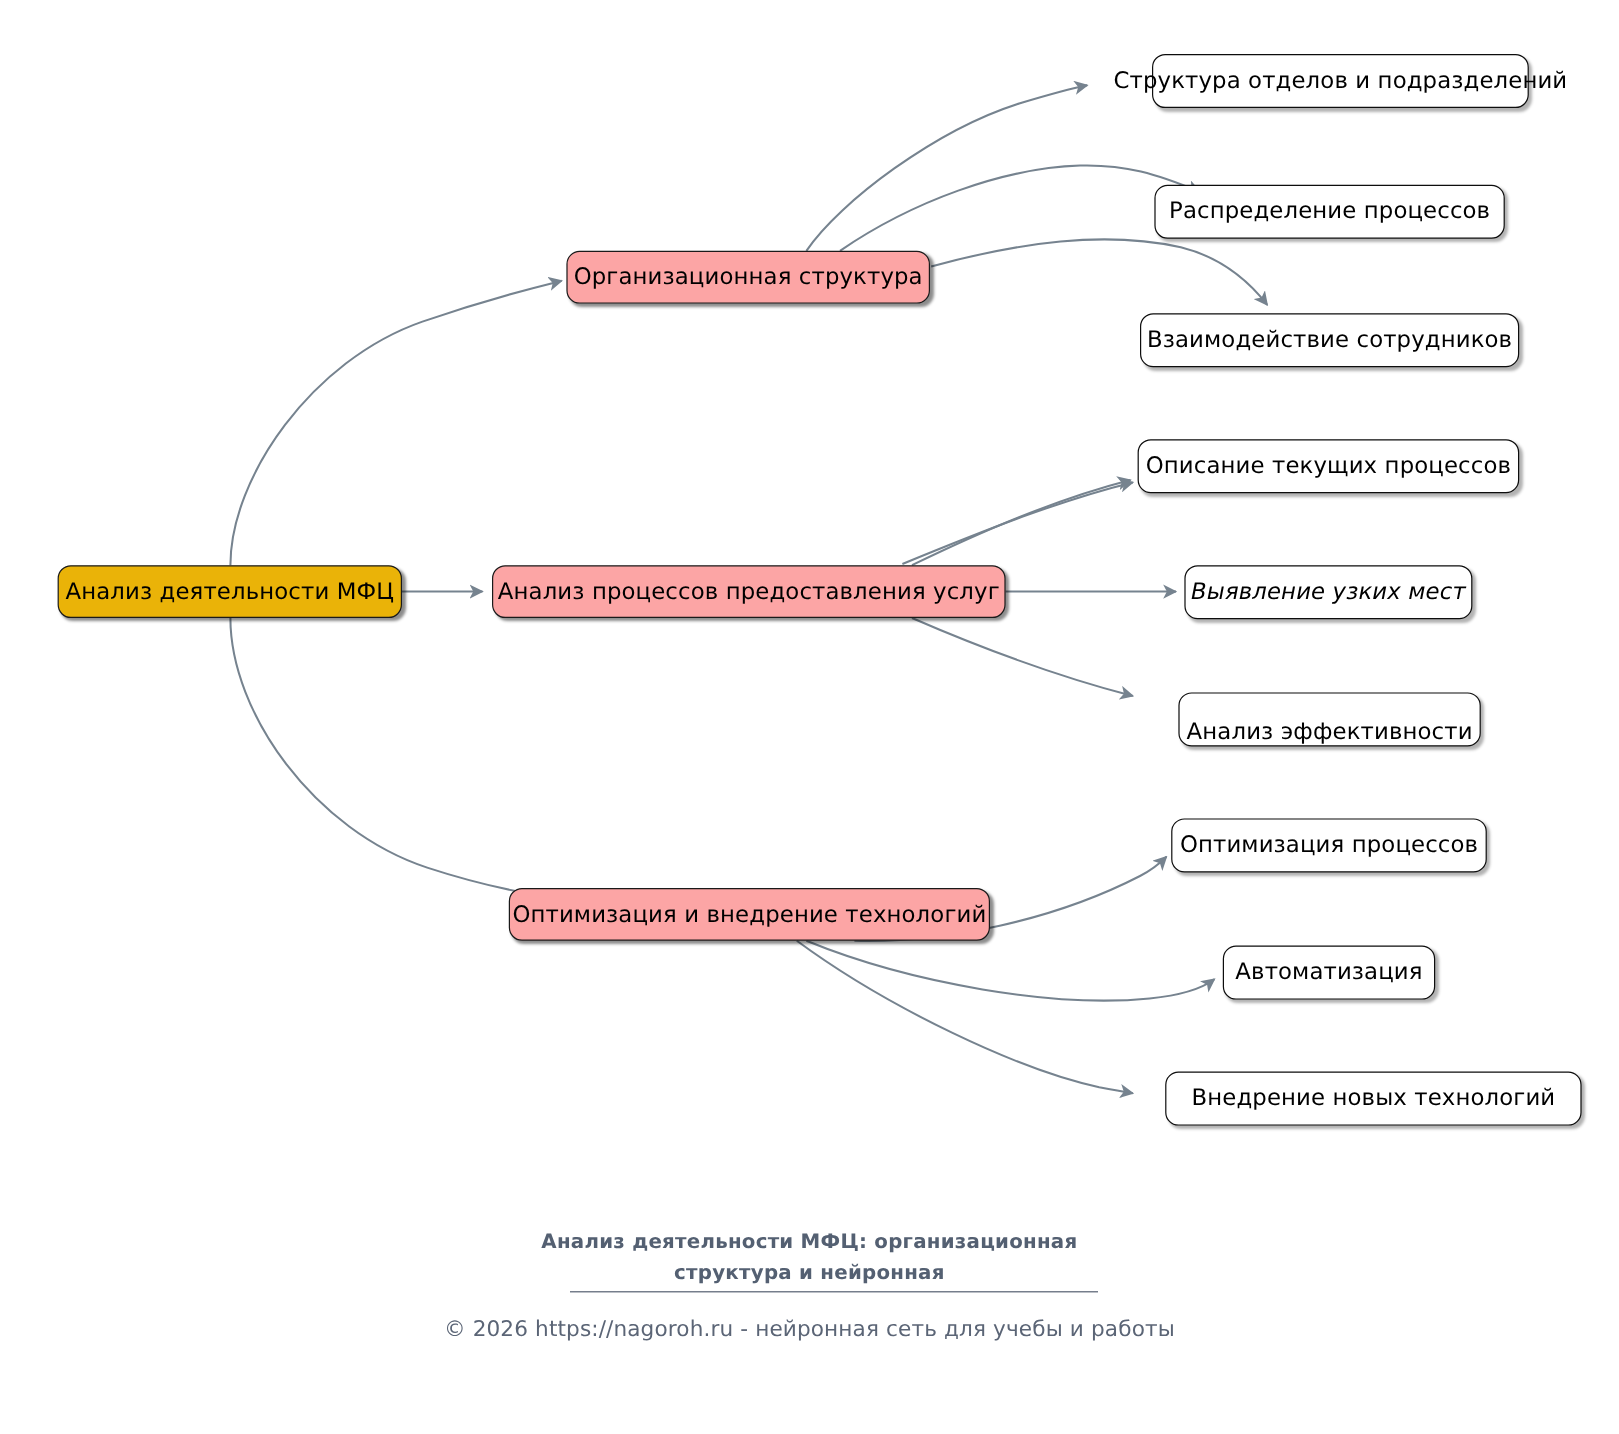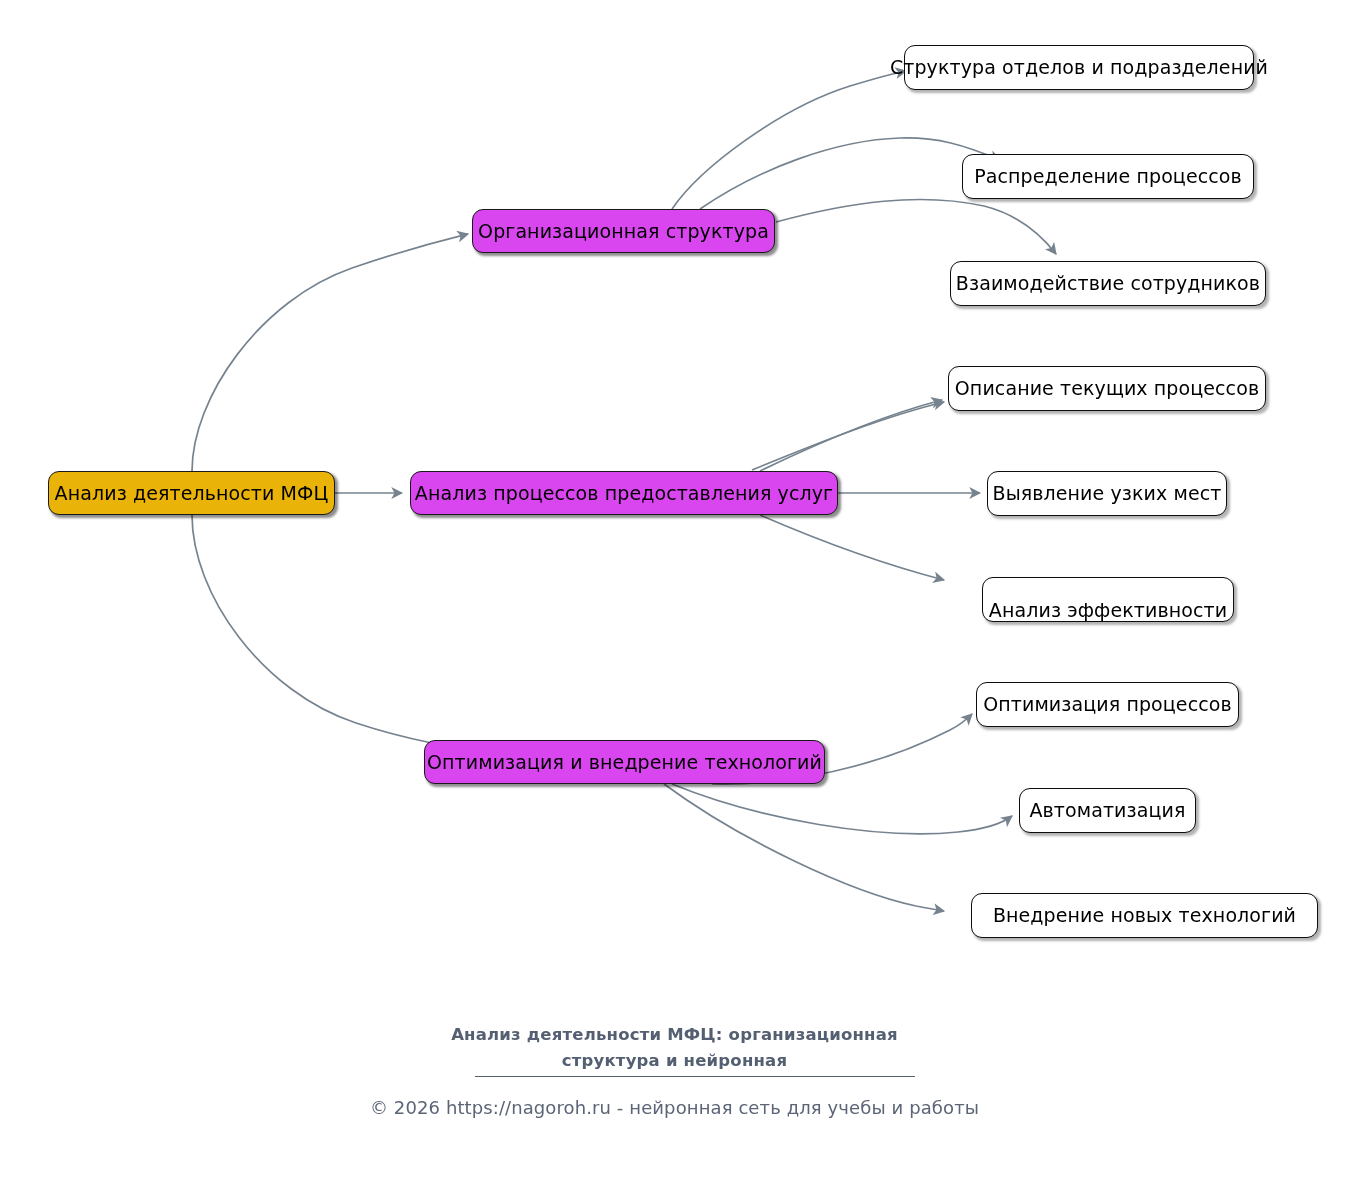--- a/index.html
+++ b/index.html
@@ -46,21 +46,21 @@
     letter-spacing: 0.1px;
   }
 
   .node.root {
     background: #eab308;
     border: 1.6px solid #1a1a1a;
     box-shadow: 2.5px 2.5px 2.5px rgba(0,0,0,0.45);
   }
 
   .node.branch {
-    background: #d946ef;
+    background: #fca5a5;
     border: 1.6px solid #1a1a1a;
     box-shadow: 2.5px 2.5px 2.5px rgba(0,0,0,0.45);
   }
 
   .node.leaf {
     background: #ffffff;
     border: 1.5px solid #0d0d0d;
     box-shadow: 2.5px 2.5px 2.5px rgba(0,0,0,0.30);
   }
   .footer-title {
@@ -128,38 +128,38 @@
   </svg>
 
   <div class="node root" style="left:48px; top:471px; width:287px; height:44px;">
     <span>Анализ деятельности МФЦ</span>
   </div>
 
   <div class="node branch" style="left:472px; top:209px; width:303px; height:44px;">
     <span>Организационная структура</span>
   </div>
 
-  <div class="node leaf" style="left:904px; top:45px; width:350px; height:45px;">
+  <div class="node leaf" style="left:960px; top:45px; width:314px; height:45px;">
     <span>Структура отделов и подразделений</span>
   </div>
   <div class="node leaf" style="left:962px; top:154px; width:292px; height:45px;">
     <span>Распределение процессов</span>
   </div>
   <div class="node leaf" style="left:950px; top:261px; width:316px; height:45px;">
     <span>Взаимодействие сотрудников</span>
   </div>
 
   <div class="node branch" style="left:410px; top:471px; width:428px; height:44px;">
     <span>Анализ процессов предоставления услуг</span>
   </div>
 
   <div class="node leaf" style="left:948px; top:366px; width:318px; height:45px;">
     <span>Описание текущих процессов</span>
   </div>
-  <div class="node leaf" style="left:987px; top:471px; width:240px; height:45px;">
+  <div class="node leaf" style="left:987px; top:471px; width:240px; height:45px;font-style:italic;">
     <span>Выявление узких мест</span>
   </div>
   <div class="node leaf" style="left:982px; top:577px; width:252px; height:45px;align-items:flex-end;">
     <span>Анализ эффективности</span>
   </div>
 
   <div class="node branch" style="left:424px; top:740px; width:401px; height:44px;">
     <span>Оптимизация и внедрение технологий</span>
   </div>
 

